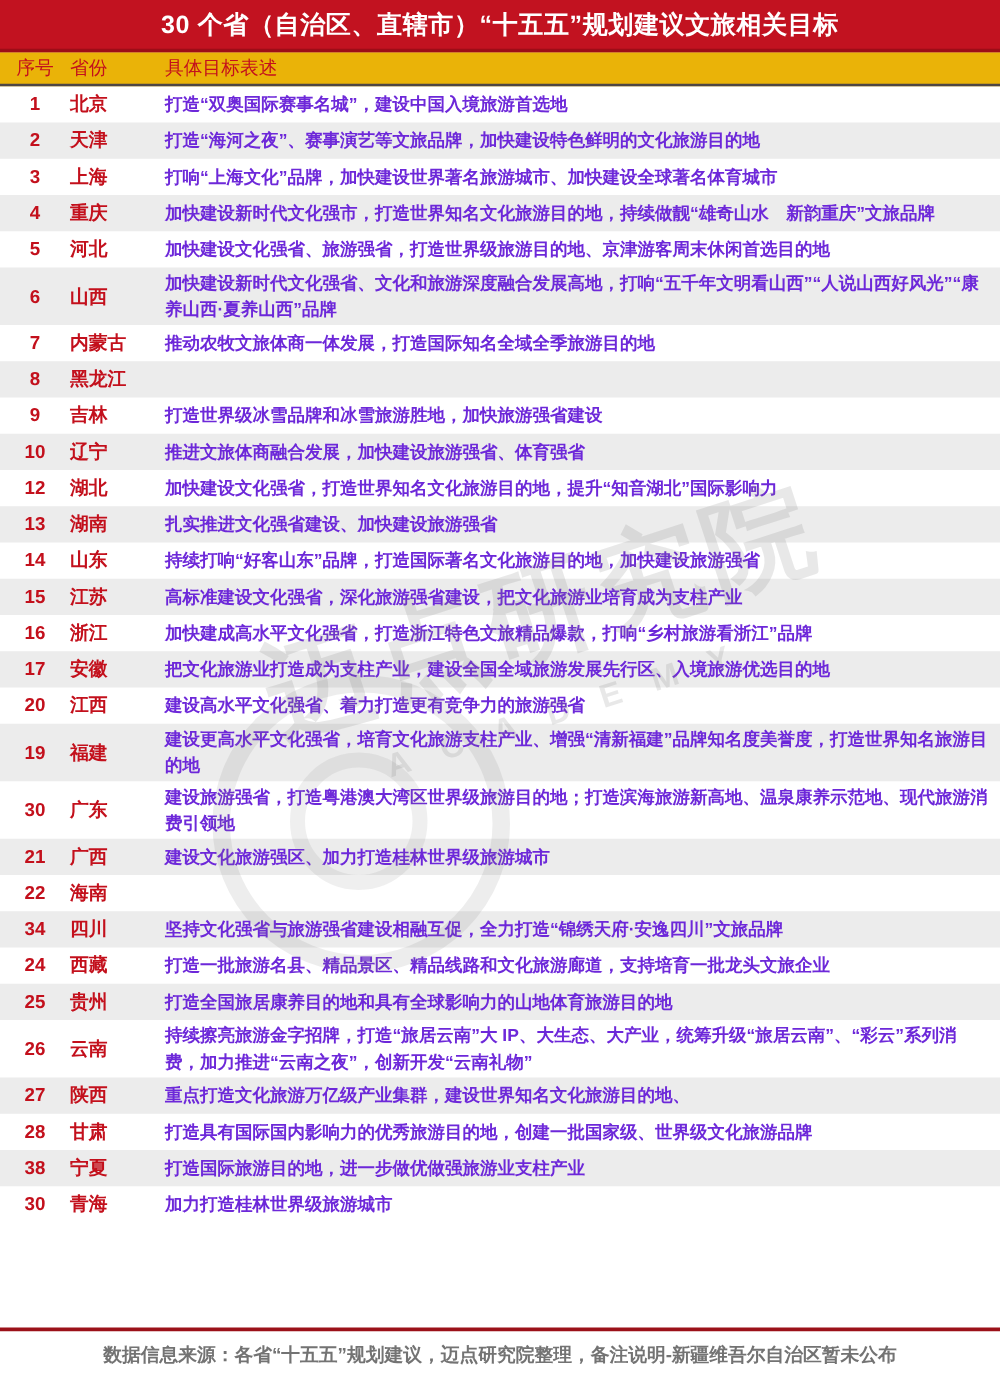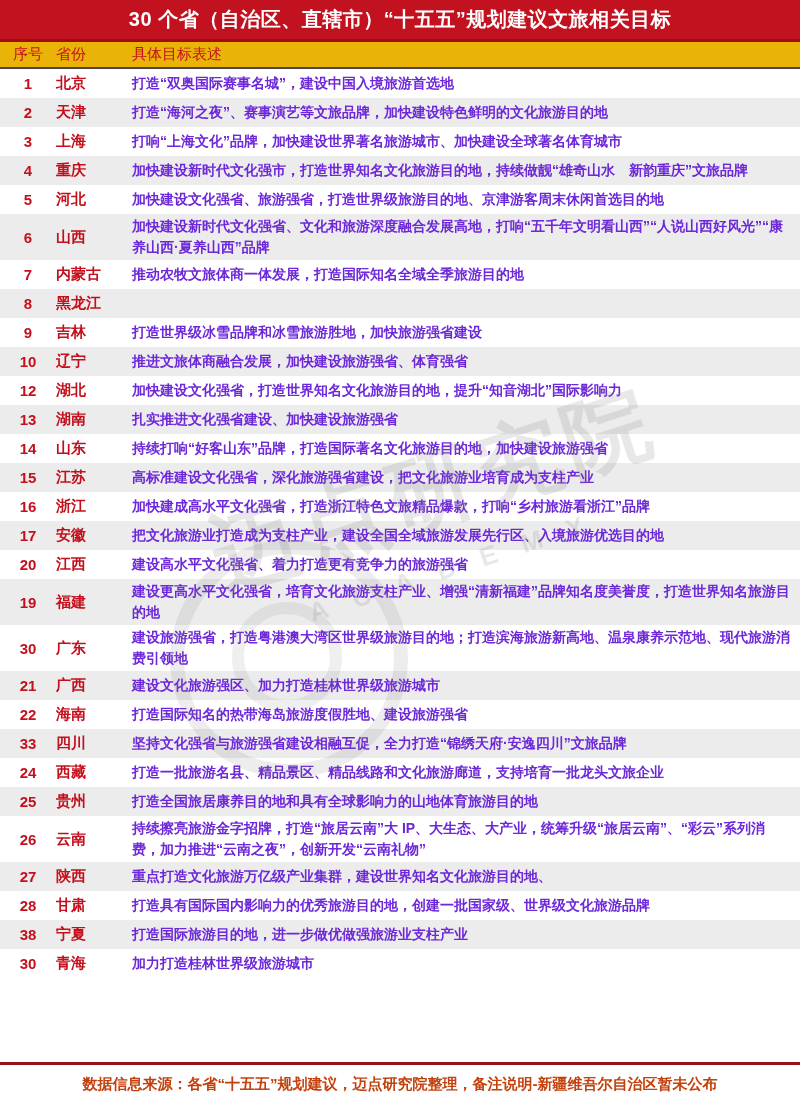--- a/index.html
+++ b/index.html
@@ -45,21 +45,21 @@
   .row .col-prov{color:#c3101c;font-weight:bold;font-size:15px;}
   .row .col-goal{
     color:#6d28d9;font-weight:bold;line-height:1.5;
   }
 
   
   .footer{
     flex:0 0 42px;height:42px;box-sizing:border-box;
     border-top:3px solid #9b1119;
     display:flex;align-items:center;justify-content:center;
-    color:#c2410c;font-weight:bold;font-size:15px;
+    color:#737373;font-weight:bold;font-size:15px;
     background:#ffffff;
   }
 
   
   .watermark{
     position:absolute;left:150px;top:430px;width:580px;
     transform:rotate(-18deg);transform-origin:center;
     pointer-events:none;z-index:5;
     color:rgba(125,125,125,0.18);
     text-align:center;
@@ -208,25 +208,24 @@
 
   <div class="row">
     <div class="col-no">21</div>
     <div class="col-prov">广西</div>
     <div class="col-goal">建设文化旅游强区、加力打造桂林世界级旅游城市</div>
   </div>
 
   <div class="row">
     <div class="col-no">22</div>
     <div class="col-prov">海南</div>
-    <div class="col-goal">打造国际知名的热带海岛旅游度假胜地、建设旅游强省</div>
-  </div>
-
-  <div class="row">
-    <div class="col-no">33</div>
+  </div>
+
+  <div class="row">
+    <div class="col-no">34</div>
     <div class="col-prov">四川</div>
     <div class="col-goal">坚持文化强省与旅游强省建设相融互促，全力打造“锦绣天府·安逸四川”文旅品牌</div>
   </div>
 
   <div class="row">
     <div class="col-no">24</div>
     <div class="col-prov">西藏</div>
     <div class="col-goal">打造一批旅游名县、精品景区、精品线路和文化旅游廊道，支持培育一批龙头文旅企业</div>
   </div>
 

